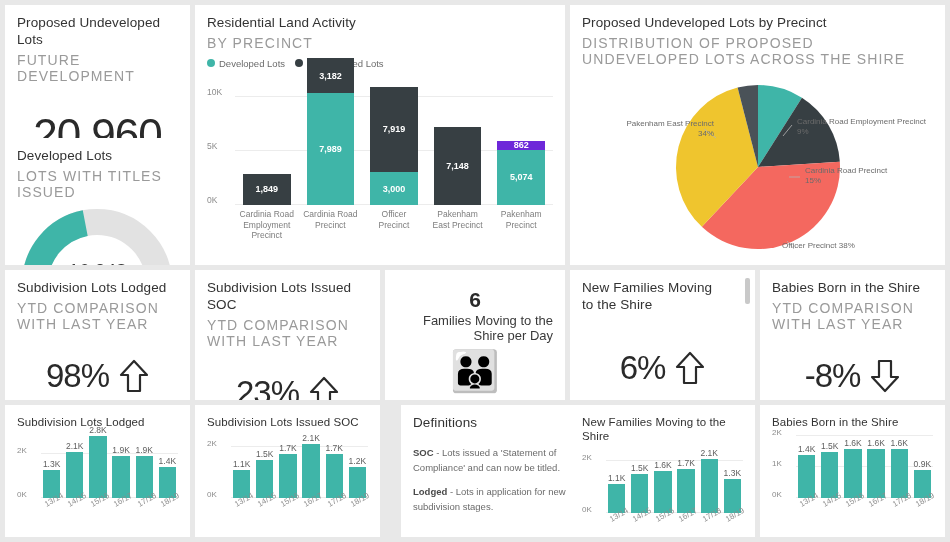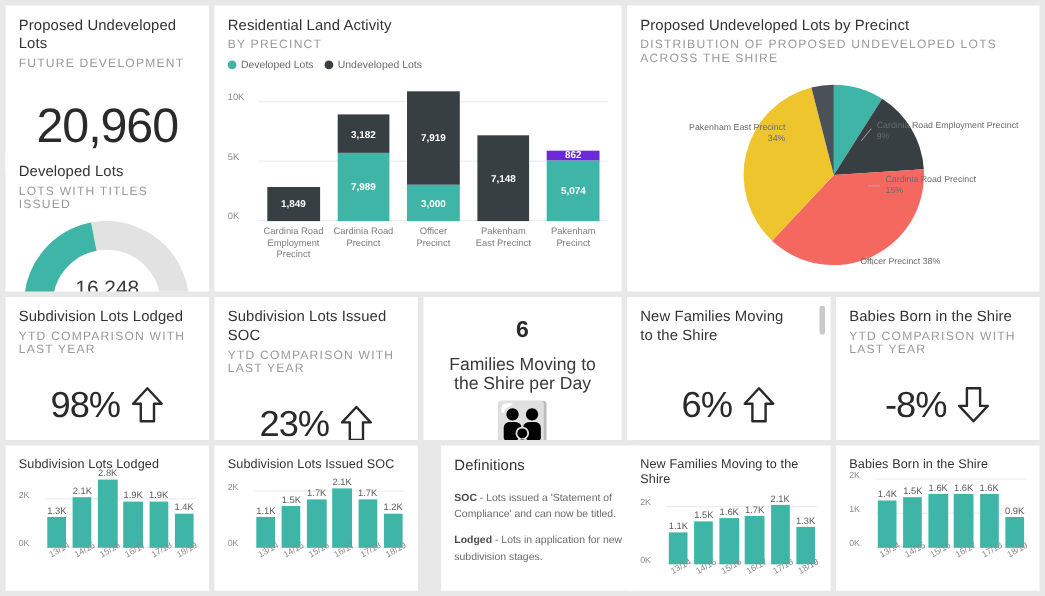--- a/index.html
+++ b/index.html
@@ -21,21 +21,21 @@
     overflow: hidden;
   }
   .card-title {
     font-size: 13.5px;
     color: #333333;
     font-weight: 400;
     line-height: 1.25;
     letter-spacing: 0.1px;
   }
   .card-sub {
-    font-size: 11px;
+    font-size: 14px;
     color: #9a9a9a;
     letter-spacing: 1.1px;
     margin-top: 3px;
     text-transform: uppercase;
   }
 
   
   .bignum {
     font-size: 44px;
     color: #2a2a2a;
@@ -96,21 +96,21 @@
     position: absolute; font-size: 8px; color: #6b6b6b; line-height: 1.3;
   }
 
   
   .kpi-row { display: flex; align-items: center; justify-content: center; gap: 10px; height: 64px; margin-top: 12px; }
   .kpi-value { font-size: 33px; color: #2a2a2a; letter-spacing: -1px; }
   .kpi-arrow { width: 30px; height: 36px; }
 
   
   .fam-num { font-size: 21px; font-weight: bold; color: #2a2a2a; text-align: center; }
-  .fam-cap { font-size: 16px; color: #3a3a3a; text-align: center; margin-top: 11px; }
+  .fam-cap { font-size: 13px; color: #3a3a3a; text-align: right; margin-top: 1px; }
   .fam-emoji { text-align: center; font-size: 40px; line-height: 1; margin-top: 8px; }
 
   
   .cc { position: relative; margin-top: 7px; }
   .cc-plot { position: relative; height: 62px; margin-left: 24px; border-left: 0; }
   .cc-grid { position: absolute; left: 0; right: 0; height: 1px; background: #ececec; }
   .cc-ytick {
     position: absolute; left: -24px; font-size: 8px; color: #8c8c8c; transform: translateY(-50%);
   }
   .cc-bars {
@@ -190,21 +190,21 @@
           <div class="sbc-bars">
             <div class="sbc-col">
               <div class="seg" style="height: 31px; background: rgb(55, 63, 67);">
                 <div class="seg-label">1,849</div>
               </div>
             </div>
             <div class="sbc-col">
               <div class="seg" style="height: 34.4717px; background: rgb(55, 63, 67);">
                 <div class="seg-label">3,182</div>
               </div>
-              <div class="seg" style="height: 62px; background: rgb(63, 181, 168);">
+              <div class="seg" style="height: 112px; background: rgb(63, 181, 168);">
                 <div class="seg-label">7,989</div>
               </div>
             </div>
             <div class="sbc-col">
               <div class="seg" style="height: 85.7892px; background: rgb(55, 63, 67);">
                 <div class="seg-label">7,919</div>
               </div>
               <div class="seg" style="height: 32.5px; background: rgb(63, 181, 168);">
                 <div class="seg-label">3,000</div>
               </div>

